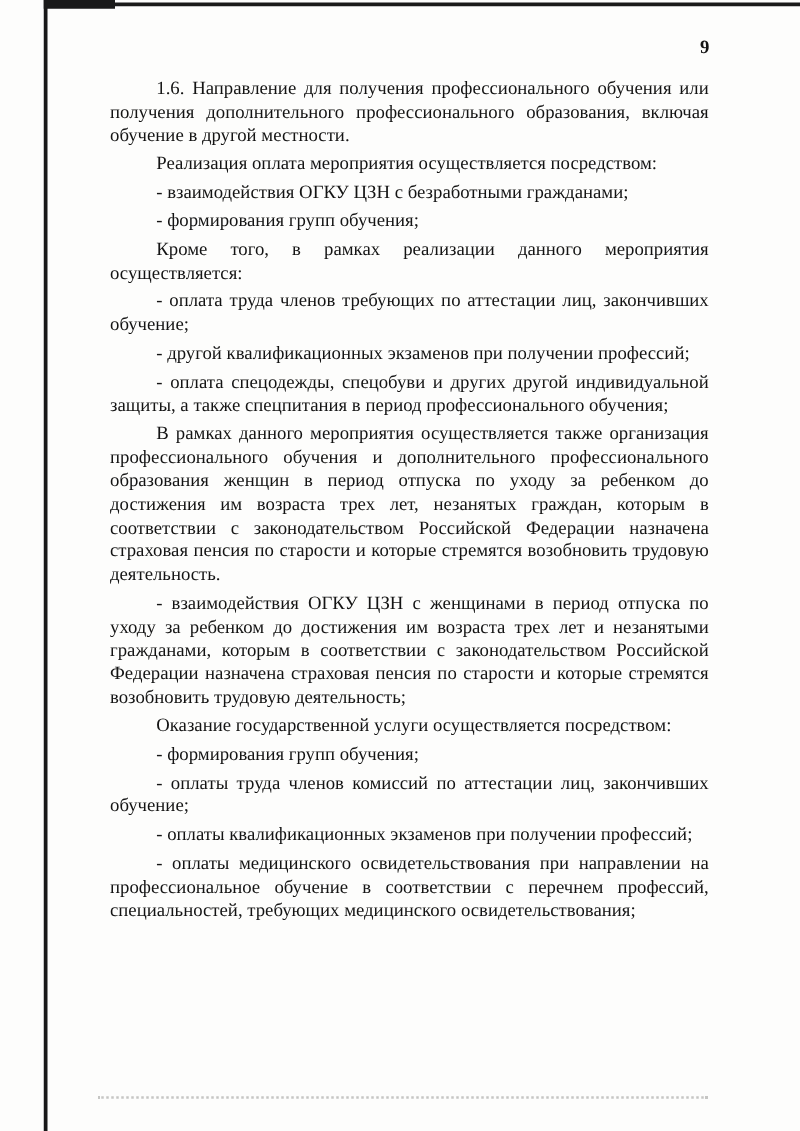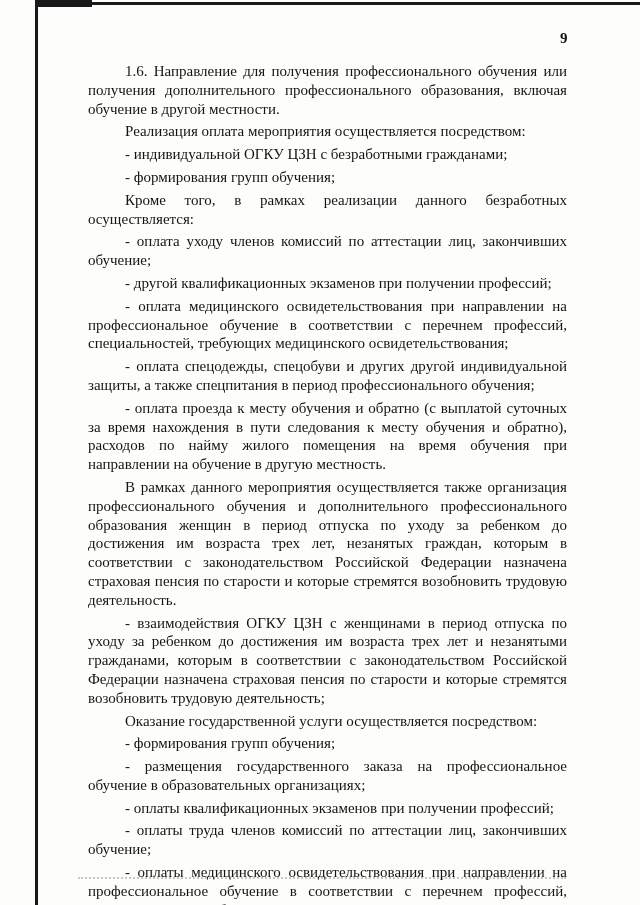--- a/index.html
+++ b/index.html
@@ -79,31 +79,28 @@
   <div class="scan-left-line"></div>
   <div class="scan-top-line"></div>
   <div class="scan-corner-blob"></div>
   <div class="scan-bottom-noise"></div>
 
   <div class="page-number">9</div>
 
   <div class="content">
     <p>1.6. Направление для получения профессионального обучения или получения дополнительного профессионального образования, включая обучение в другой местности.</p>
     <p>Реализация оплата мероприятия осуществляется посредством:</p>
-    <p>- индивидуальной ОГКУ ЦЗН с безработными гражданами;</p>
+    <p>- взаимодействия ОГКУ ЦЗН с безработными гражданами;</p>
     <p>- формирования групп обучения;</p>
-    <p>Кроме того, в рамках реализации данного безработных осуществляется:</p>
-    <p>- оплата уходу членов комиссий по аттестации лиц, закончивших обучение;</p>
+    <p>Кроме того, в рамках реализации данного мероприятия осуществляется:</p>
+    <p>- оплата труда членов требующих по аттестации лиц, закончивших обучение;</p>
     <p>- другой квалификационных экзаменов при получении профессий;</p>
-    <p>- оплата медицинского освидетельствования при направлении на профессиональное обучение в соответствии с перечнем профессий, специальностей, требующих медицинского освидетельствования;</p>
     <p>- оплата спецодежды, спецобуви и других другой индивидуальной защиты, а также спецпитания в период профессионального обучения;</p>
-    <p>- оплата проезда к месту обучения и обратно (с выплатой суточных за время нахождения в пути следования к месту обучения и обратно), расходов по найму жилого помещения на время обучения при направлении на обучение в другую местность.</p>
     <p>В рамках данного мероприятия осуществляется также организация профессионального обучения и дополнительного профессионального образования женщин в период отпуска по уходу за ребенком до достижения им возраста трех лет, незанятых граждан, которым в соответствии с законодательством Российской Федерации назначена страховая пенсия по старости и которые стремятся возобновить трудовую деятельность.</p>
     <p>- взаимодействия ОГКУ ЦЗН с женщинами в период отпуска по уходу за ребенком до достижения им возраста трех лет и незанятыми гражданами, которым в соответствии с законодательством Российской Федерации назначена страховая пенсия по старости и которые стремятся возобновить трудовую деятельность;</p>
     <p>Оказание государственной услуги осуществляется посредством:</p>
     <p>- формирования групп обучения;</p>
-    <p>- размещения государственного заказа на профессиональное обучение в образовательных организациях;</p>
+    <p>- оплаты труда членов комиссий по аттестации лиц, закончивших обучение;</p>
     <p>- оплаты квалификационных экзаменов при получении профессий;</p>
-    <p>- оплаты труда членов комиссий по аттестации лиц, закончивших обучение;</p>
     <p>- оплаты медицинского освидетельствования при направлении на профессиональное обучение в соответствии с перечнем профессий, специальностей, требующих медицинского освидетельствования;</p>
   </div>
 
 </div>
 
 </body></html>

